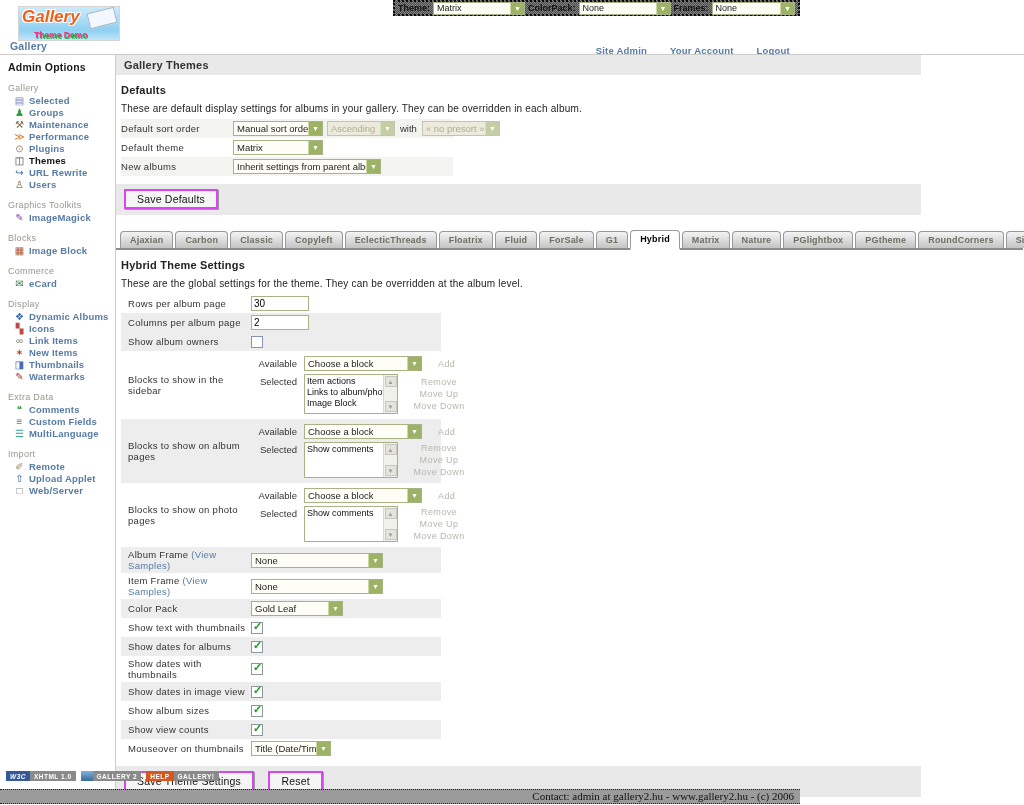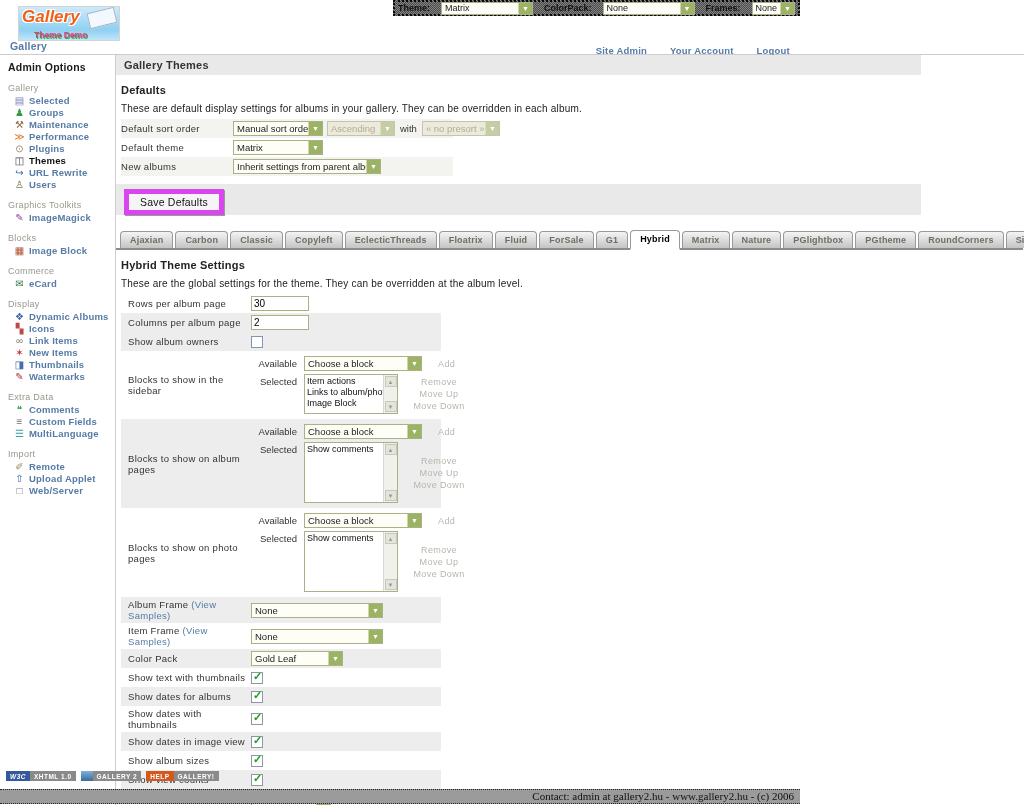--- a/index.html
+++ b/index.html
@@ -1,20 +1,20 @@
 <!DOCTYPE html>
 <html><head>
 <meta charset="utf-8">
 <style>
   html,body{margin:0;padding:0}
   body{width:1024px;height:805px;position:relative;overflow:hidden;background:#fff;
        font-family:"Liberation Sans",sans-serif;color:#222}
   
   .theme-bar{position:absolute;left:393px;top:0;width:407px;height:16px;box-sizing:border-box;
-    display:flex;align-items:center;gap:11px;padding:0 3px;
+    display:flex;align-items:center;gap:3px;padding:0 3px;
     background:#6e6e6e;background-image:repeating-conic-gradient(#828282 0% 25%,#4c4c4c 0% 50%);
     background-size:2px 2px;border:2px dotted #0a0a0a}
   .tb-label{font-size:9px;font-weight:bold;color:#101010;white-space:nowrap}
   
   .sel{display:inline-flex;align-items:stretch;border:1px solid #a9b287;background:#fffef6;
        height:15px;box-sizing:border-box;flex-shrink:0}
   .sel-text{flex:1;font-size:9.5px;padding:1px 3px 0;white-space:nowrap;overflow:hidden;color:#222}
   .sel-btn{width:13px;background:#9cb264;border-left:1px solid #cdd9a4;color:#fff;font-size:7px;
        display:flex;align-items:center;justify-content:center}
   .sel.disabled{background:#eceadb;border-color:#c6c4af}
@@ -51,21 +51,21 @@
   h3.sec{font-weight:bold;font-size:11px;color:#222;margin:9px 0 0;letter-spacing:.2px}
   p.desc{font-size:10px;color:#222;margin:7px 0 5px;letter-spacing:.2px}
   
   .drow{display:flex;align-items:center;height:19px;width:332px;box-sizing:border-box}
   .drow.tint{background:#f3f3ef}
   .dlabel{width:112px;font-size:9.5px;color:#333;letter-spacing:.3px;flex-shrink:0}
   .with{font-size:9.5px;margin:12px 5px;color:#333}
   .gap8{height:8px}
   .btnband{padding:5px 8px;height:31px}
   .btn{font-family:"Liberation Sans",sans-serif;font-size:10.5px;color:#111;letter-spacing:.2px;
-       background:#f5f5f5;border:5px solid #d946ef;box-shadow:1px 1px 0 #9a9a9a;
+       background:#f5f5f5;border:2px solid #d946ef;box-shadow:1px 1px 0 #9a9a9a;
        padding:2px 11px;margin-right:10px;cursor:pointer}
   
   .tabstrip{display:flex;align-items:flex-end;border-bottom:2px solid #8c8c8c;padding-left:4px;
             margin-top:15px;width:903px}
   .tab{border:1px solid #999;border-bottom:none;border-radius:4px 4px 0 0;
        background:linear-gradient(#f4f4f4,#c4c4c4);padding:3px 9px;font-weight:bold;font-size:9px;
        color:#6e6e62;letter-spacing:.2px;margin-right:2px;white-space:nowrap;cursor:pointer}
   .tab.active{background:#fff;color:#000;border-bottom:2px solid #fff;margin-bottom:-2px;padding-bottom:4px}
   
   .frow{display:flex;align-items:center;min-height:19px;width:320px;padding:2px 0 2px 7px;box-sizing:border-box}
@@ -86,21 +86,21 @@
   .bl-action{margin-left:16px;font-size:9px;color:#b7b7ae;letter-spacing:.4px;align-self:center;cursor:default}
   .bl-actions{margin-left:12px;display:flex;flex-direction:column;gap:2px;align-self:center;
        width:58px;text-align:center;font-size:9px;color:#b7b7ae;letter-spacing:.4px}
   .listbox{display:flex;border:1px solid #a9b287;background:#fff;width:94px;box-sizing:border-box}
   .lb-items{flex:1;overflow:hidden;padding:1px 0 0 2px}
   .lb-item{font-size:9px;line-height:11px;color:#111;white-space:nowrap}
   .lb-scroll{width:13px;background:#f1f1ec;border-left:1px solid #d8d8cc;display:flex;
        flex-direction:column;justify-content:space-between;align-items:center;padding:1px 0}
   .lb-arrow{font-size:6px;color:#9a9a90;background:#e4e4dc;border:1px solid #c8c8bc;width:10px;height:9px;
        display:flex;align-items:center;justify-content:center}
-  .h40{height:40px}.h46{height:61px}
+  .h40{height:40px}.h46{height:36px}
   
   .w90{width:90px}.w68{width:68px}.w78{width:78px}.w148{width:148px}.w118{width:118px}
   .w132{width:132px}.w92{width:92px}.w80{width:80px}
   
   .badges{position:absolute;left:6px;top:771px;display:flex;gap:5px}
   .badge{display:flex;height:10px;font-weight:bold;font-size:6.5px;letter-spacing:.5px;cursor:pointer}
   .seg{display:flex;align-items:center;padding:0 4px;color:#fff;white-space:nowrap}
   .seg.blue{background:#33589c;font-style:italic}
   .seg.gray{background:#8a8a8a}
   .seg.orange{background:#d4581e}

